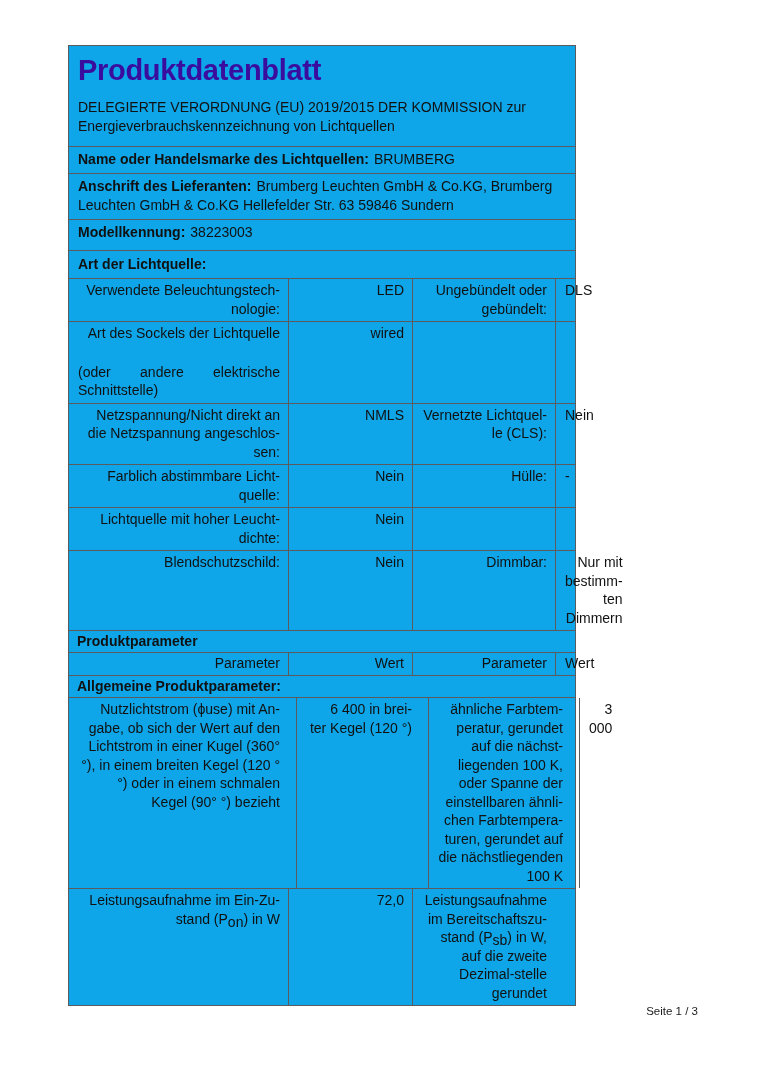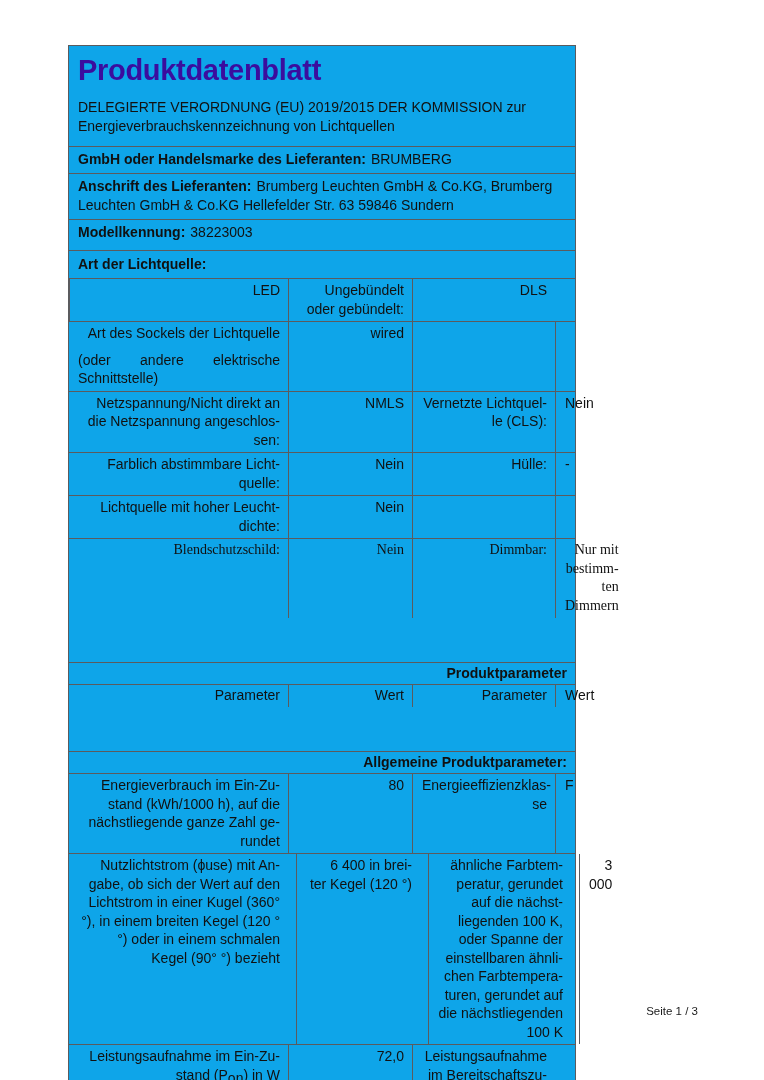--- a/index.html
+++ b/index.html
@@ -57,46 +57,45 @@
   }
   .g > div{
     padding:2px 8px 3px 9px;
     line-height:18.5px;
     text-align:right;
   }
   .g > .c2,.g > .c3,.g > .c4{border-left:1.5px solid var(--line);}
   .pcell{text-align:justify;}
   .vcell{text-align:center;padding-left:4px;padding-right:4px;}
   .preline{white-space:pre-line;}
-  .para2{display:block;margin-top:8px;}
+  .para2{display:block;margin-top:20px;}
   sub.small, .subsc{
     font-size:14px;
     vertical-align:-3px;
     line-height:0;
   }
 
   .r-led{min-height:40px;}
   .r-socket{min-height:63px;}
   .r-mains{min-height:60px;}
   .r-colour{min-height:40px;}
   .r-lumin{min-height:40px;}
-  .r-glare{min-height:43px;font-family:Liberation Serif, serif;}
+  .r-glare{min-height:43px;}
   .r-energy{min-height:76px;}
   .r-flux{min-height:186px;gap:8px;}
   .r-power{min-height:103px;}
 
   
   .section-row{
     border-top:1.5px solid var(--line);
-    text-align:right;
+    text-align:left;
     font-weight:bold;
     padding:1px 8px 2px 8px;
     line-height:18px;
     min-height:21px;
-    margin-top:44px;
   }
   .colhdr{min-height:22px;}
   .colhdr > div{padding:1px 8px 2px 9px;line-height:19px;}
 
   .page-footer{
     position:absolute;
     top:1005px;
     right:66px;
     font-size:11.5px;
     color:#1a1a1a;
@@ -106,34 +105,35 @@
 <body>
 
 <div class="sheet">
 
   <div class="row title-row">
     <h1 class="doc-title">Produktdatenblatt</h1>
     <p class="subtitle">DELEGIERTE VERORDNUNG (EU) 2019/2015 DER KOMMISSION zur Energieverbrauchskennzeichnung von Lichtquellen</p>
   </div>
 
   <div class="row kv-row name-row">
-    <span class="b">GmbH oder Handelsmarke des Lieferanten:</span><span class="v">BRUMBERG</span>
+    <span class="b">Name oder Handelsmarke des Lichtquellen:</span><span class="v">BRUMBERG</span>
   </div>
 
   <div class="row kv-row addr-row">
     <span class="b">Anschrift des Lieferanten:</span><span class="v">Brumberg Leuchten GmbH &amp; Co.KG, Brumberg Leuchten GmbH &amp; Co.KG Hellefelder Str. 63 59846 Sundern</span>
   </div>
 
   <div class="row kv-row model-row">
     <span class="b">Modellkennung:</span><span class="v">38223003</span>
   </div>
 
   <div class="row heading-row">Art der Lichtquelle:</div>
 
   <div class="g r-led">
+    <div class="c1 pcell">Verwendete Beleuchtungstech-nologie:</div>
     <div class="c2 vcell">LED</div>
     <div class="c3 pcell">Ungebündelt oder gebündelt:</div>
     <div class="c4 vcell">DLS</div>
   </div>
 
   <div class="g r-socket">
     <div class="c1 pcell">
       <span>Art des Sockels der Lichtquelle</span>
       <span class="para2 pcell">(oder andere elektrische Schnittstelle)</span>
     </div>
@@ -175,26 +175,20 @@
 
   <div class="g colhdr">
     <div class="c1">Parameter</div>
     <div class="c2">Wert</div>
     <div class="c3">Parameter</div>
     <div class="c4">Wert</div>
   </div>
 
   <div class="section-row">Allgemeine Produktparameter:</div>
 
-  <div class="g r-energy">
-    <div class="c1 pcell">Energieverbrauch im Ein-Zu-stand (kWh/1000 h), auf die nächstliegende ganze Zahl ge-rundet</div>
-    <div class="c2 vcell">80</div>
-    <div class="c3 pcell">Energieeffizienzklas-se</div>
-    <div class="c4 vcell">F</div>
-  </div>
 
   <div class="g r-flux">
     <div class="c1 pcell">Nutzlichtstrom (ϕuse) mit An-gabe, ob sich der Wert auf den Lichtstrom in einer Kugel (360° °), in einem breiten Kegel (120 °°) oder in einem schmalen Kegel (90° °) bezieht</div>
     <div class="c2 vcell preline">6 400 in brei-
 ter Kegel (120 °)</div>
     <div class="c3 pcell">ähnliche Farbtem-peratur, gerundet auf die nächst-liegenden 100 K, oder Spanne der einstellbaren ähnli-chen Farbtempera-turen, gerundet auf die nächstliegenden 100 K</div>
     <div class="c4 vcell">3 000</div>
   </div>
 
   <div class="g r-power">

